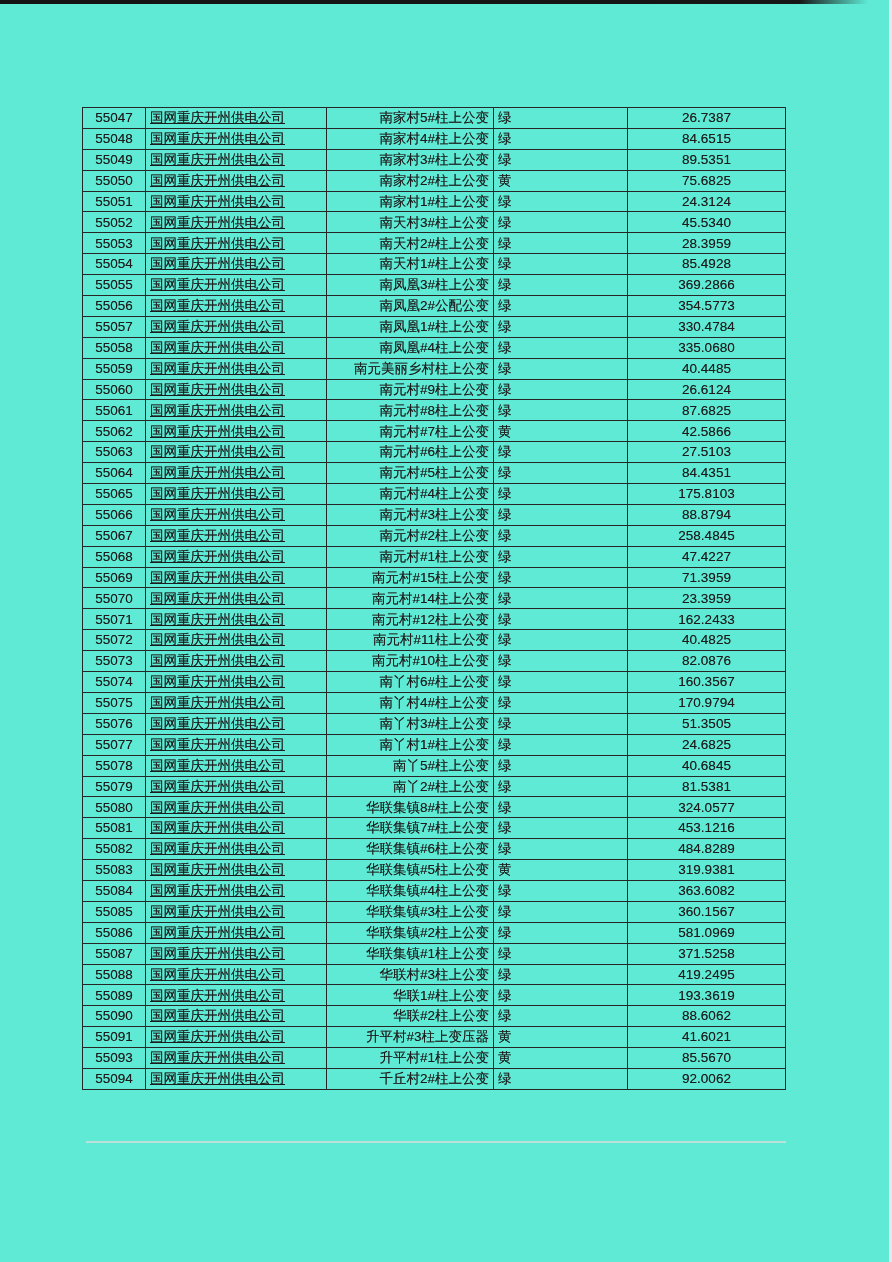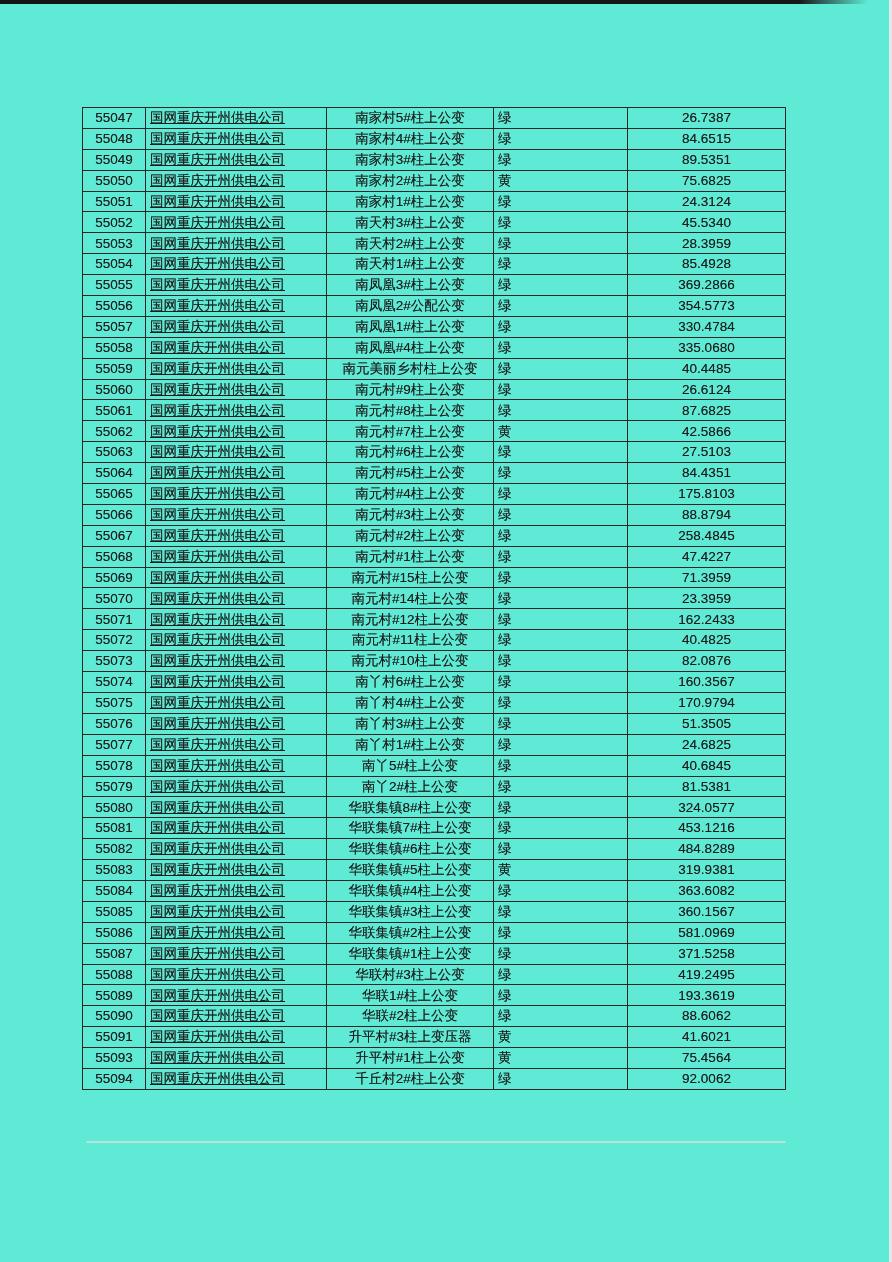--- a/index.html
+++ b/index.html
@@ -58,21 +58,21 @@
     font-size: 13.5px;
     color: #1c1c1c;
     text-shadow: 0 0 0.6px rgba(45,45,45,0.65);
     white-space: nowrap;
     overflow: hidden;
     line-height: 1;
     vertical-align: middle;
   }
   #grid td.col-id     { text-align: center; }
   #grid td.col-company{ text-align: left; text-decoration: underline; }
-  #grid td.col-device { text-align: center; }
+  #grid td.col-device { text-align: right; }
   #grid td.col-status { text-align: left; }
   #grid td.col-value  { text-align: center; }
   col.c-id      { width: 63px; }
   col.c-company { width: 181px; }
   col.c-device  { width: 167px; }
   col.c-status  { width: 134px; }
   col.c-value   { width: 158px; }
 </style>
 </head>
 <body>
@@ -404,21 +404,21 @@
           <td class="col-company">国网重庆开州供电公司</td>
           <td class="col-device">升平村#3柱上变压器</td>
           <td class="col-status">黄</td>
           <td class="col-value">41.6021</td>
         </tr>
         <tr>
           <td class="col-id">55093</td>
           <td class="col-company">国网重庆开州供电公司</td>
           <td class="col-device">升平村#1柱上公变</td>
           <td class="col-status">黄</td>
-          <td class="col-value">75.4564</td>
+          <td class="col-value">85.5670</td>
         </tr>
         <tr>
           <td class="col-id">55094</td>
           <td class="col-company">国网重庆开州供电公司</td>
           <td class="col-device">千丘村2#柱上公变</td>
           <td class="col-status">绿</td>
           <td class="col-value">92.0062</td>
         </tr>
       </tbody>
   </table>

